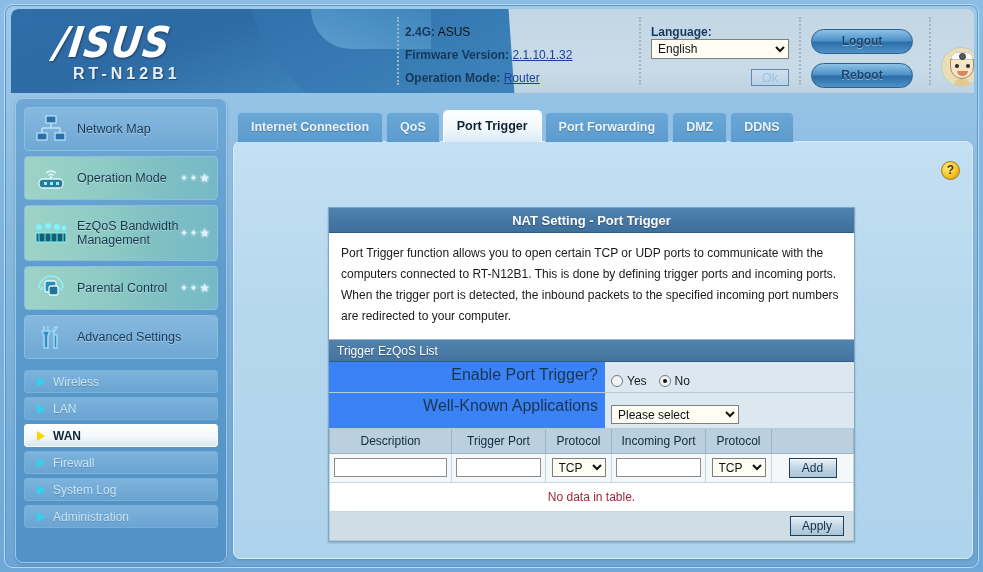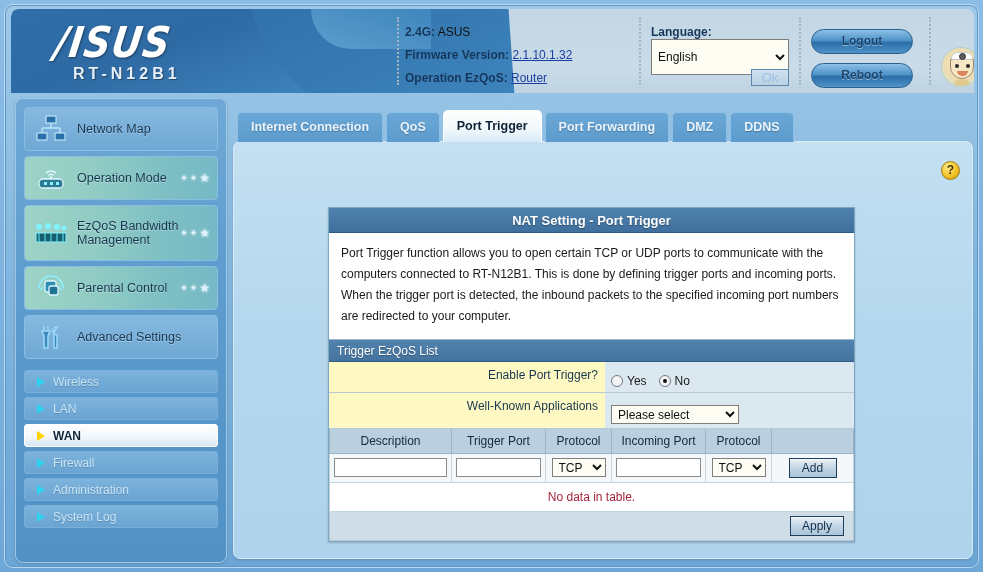--- a/index.html
+++ b/index.html
@@ -76,21 +76,21 @@
 
   #info-block { position: absolute; left: 394px; top: 16px; }
   .info-line { font-size: 12px; color: #2a2a2a; margin-bottom: 9px; white-space: nowrap; }
   .info-label { font-weight: bold; color: #16375c; }
   .info-link { color: #1b3fa0; text-decoration: underline; cursor: pointer; }
   .info-val { color: #111; }
 
   #lang-block { position: absolute; left: 640px; top: 16px; }
   #lang-label { font-size: 12px; font-weight: bold; color: #16375c; }
   #lang-select {
-    width: 138px; height: 36px; font-size: 12px;
+    width: 138px; height: 20px; font-size: 12px;
     font-family: "Liberation Sans", sans-serif;
     border: 1px solid #7f7f7f; background: #fdfdf4; color: #111;
     padding-left: 2px;
   }
   #ok-button {
     position: absolute; left: 100px; top: 44px;
     width: 38px; height: 17px;
     font-size: 13px; color: #9fc3e4;
     background: linear-gradient(180deg,#cfe0ee 0%, #b9d2e5 100%);
     border: 1px solid #5f88ad;
@@ -235,21 +235,21 @@
     height: 22px;
     background: linear-gradient(180deg,#5183ae 0%, #44739e 100%);
     color: #ffffff; font-size: 12px;
     line-height: 22px; padding-left: 8px;
     border-bottom: 1px solid #2f5c85;
     text-shadow: 0 1px 1px rgba(0,0,0,.3);
   }
   .frow { display: flex; border-bottom: 1px solid #b6c9d6; min-height: 26px; }
   .frow .fl {
     width: 276px; flex: none;
-    background: #fef9c3; color: #17364f; font-size: 12px;
+    background: #3b82f6; color: #17364f; font-size: 16px;
     text-align: right; padding: 5px 7px 5px 0; line-height: 16px;
   }
   .frow .fr {
     flex: 1; background: #dce8f0; padding: 12px 0 4px 6px;
     display: flex; align-items: center;
   }
   .radio-wrap { display: flex; align-items: center; gap: 4px; margin-right: 12px; font-size: 12px; color: #1a1a1a; }
   .radio {
     width: 12px; height: 12px; border-radius: 50%;
     background: #f3f3f3; border: 1px solid #6e7b86;
@@ -317,21 +317,21 @@
     <div id="info-block">
       <div class="info-line">
         <span class="info-label">2.4G:</span>
         <span class="info-val">ASUS</span>
       </div>
       <div class="info-line">
         <span class="info-label">Firmware Version:</span>
         <span class="info-link">2.1.10.1.32</span>
       </div>
       <div class="info-line">
-        <span class="info-label">Operation EzQoS:</span>
+        <span class="info-label">Operation Mode:</span>
         <span class="info-link">Router</span>
       </div>
     </div>
 
     <div id="lang-block">
       <div id="lang-label">Language:</div>
       <select id="lang-select">
         <option>English</option>
       </select>
       <div id="ok-button">Ok</div>
@@ -446,25 +446,25 @@
     <div class="side-small active">
       <span class="arrow"></span>
       <span class="lbl">WAN</span>
     </div>
     <div class="side-small">
       <span class="arrow"></span>
       <span class="lbl">Firewall</span>
     </div>
     <div class="side-small">
       <span class="arrow"></span>
-      <span class="lbl">Administration</span>
+      <span class="lbl">System Log</span>
     </div>
     <div class="side-small">
       <span class="arrow"></span>
-      <span class="lbl">System Log</span>
+      <span class="lbl">Administration</span>
     </div>
   </div>
 
   <div id="content">
 
     <div id="tabbar">
       <div class="tab">Internet Connection</div>
       <div class="tab">QoS</div>
       <div class="tab active">Port Trigger</div>
       <div class="tab">Port Forwarding</div>

